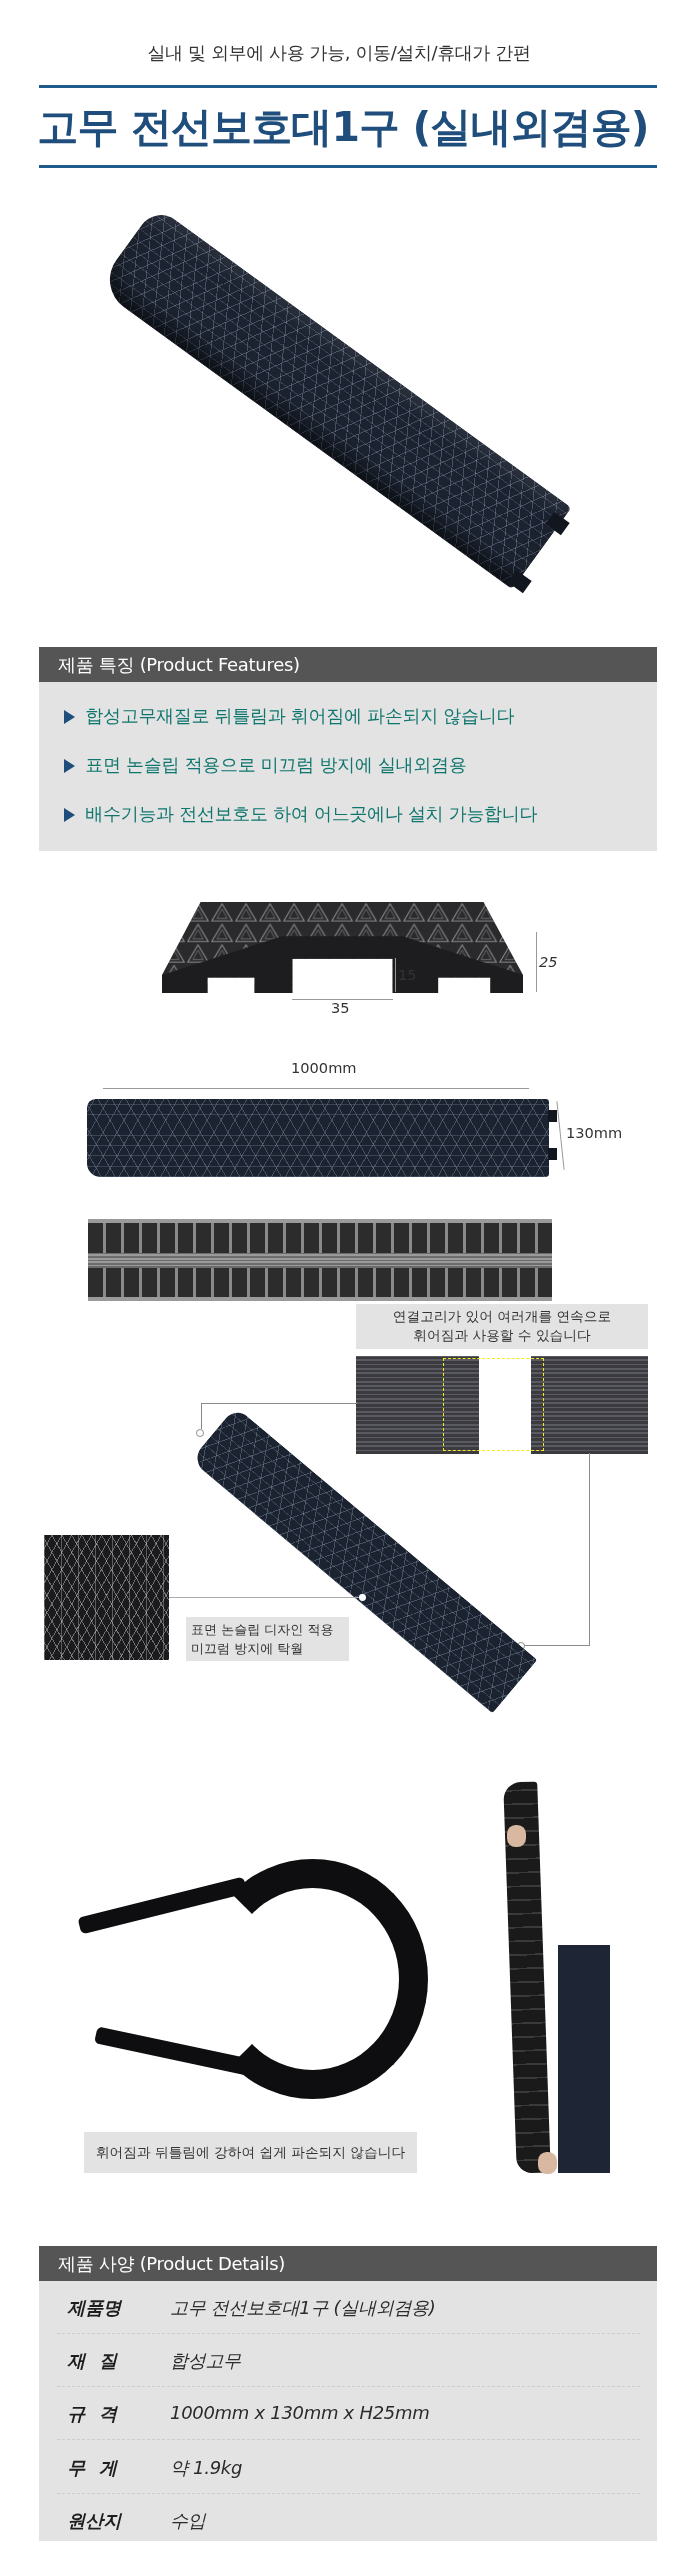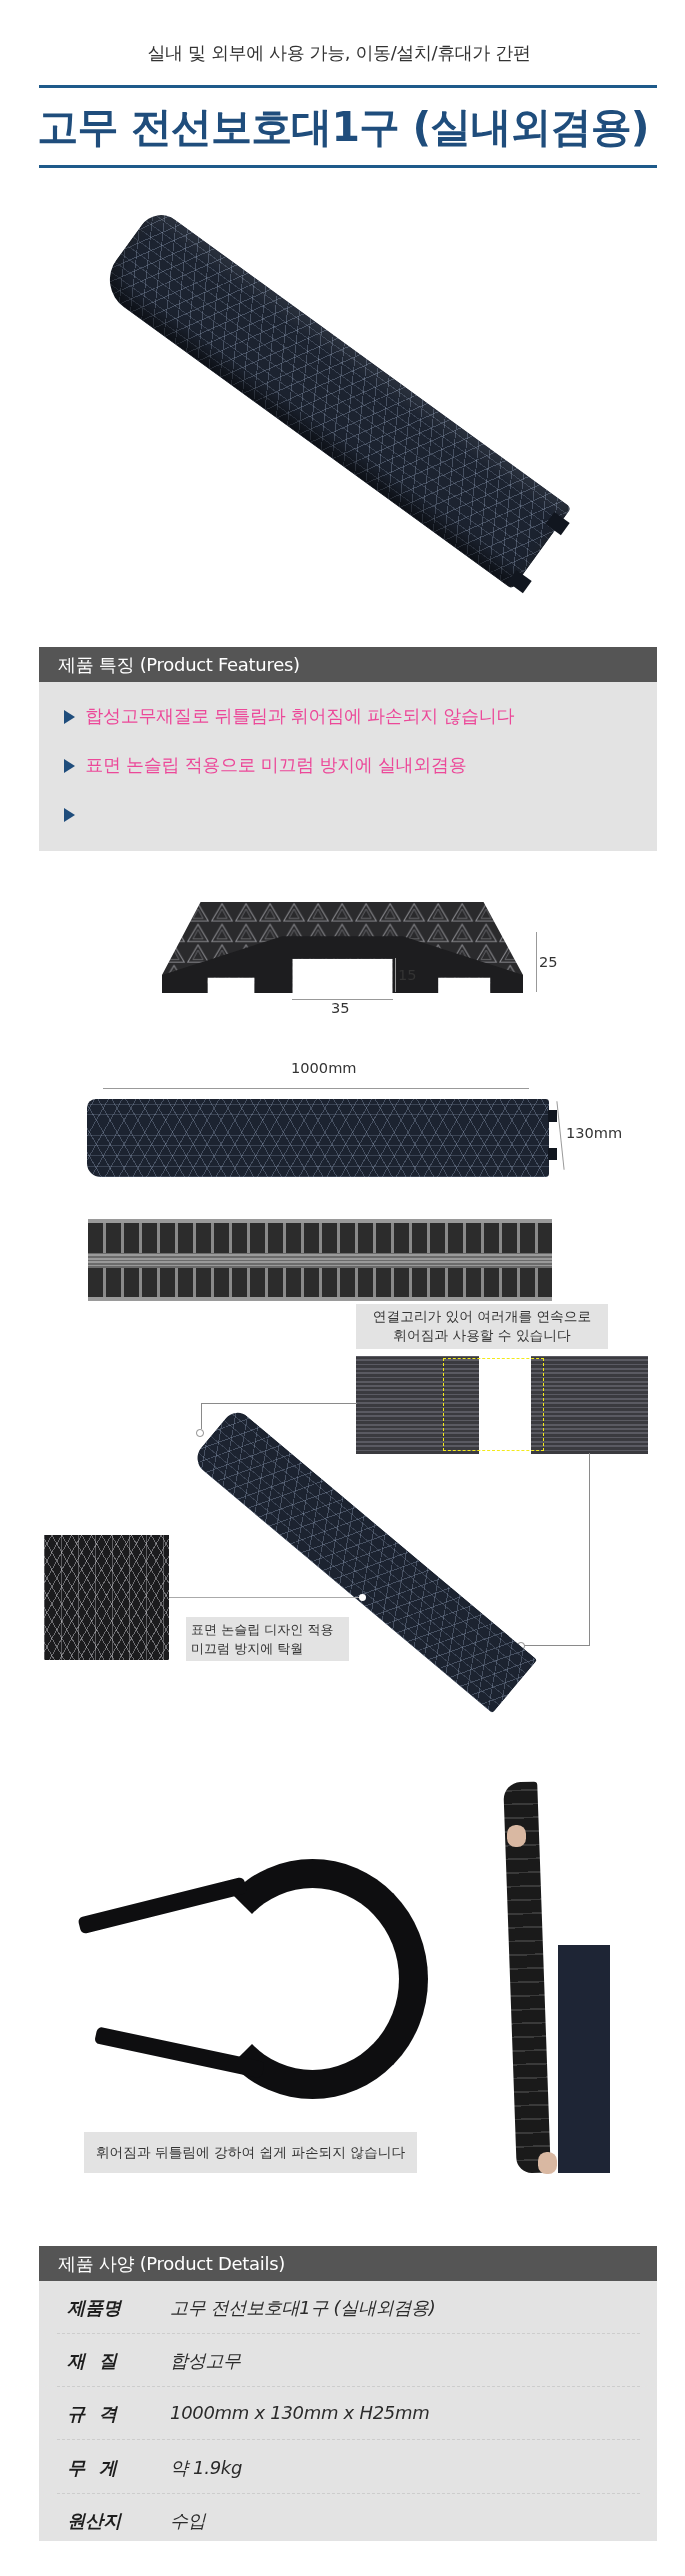--- a/index.html
+++ b/index.html
@@ -19,21 +19,21 @@
       repeating-linear-gradient(60deg, rgba(150,165,190,0.35) 0 0.9px, transparent 0.9px 12px),
       repeating-linear-gradient(-60deg, rgba(150,165,190,0.35) 0 0.9px, transparent 0.9px 12px),
       repeating-linear-gradient(0deg, rgba(150,165,190,0.25) 0 0.9px, transparent 0.9px 10.3px);
   }
   .hero-bar { left: 103px; top: 403px; width: 514px; height: 101px; border-radius: 24px 5.1px 5.1px 34px; transform: rotate(36deg); transform-origin: center; box-shadow: inset 0 8.6px 15.4px rgba(255,255,255,0.08), inset 0 -12px 15.4px rgba(0,0,0,0.55); }
   .hero-tab { width: 19px; height: 15.4px; background: #11161f; }
 
   
   .panel-head { left: 39px; width: 618px; height: 35px; background: #555555; color: #ffffff; font-size: 18px; padding-left: 19px; line-height: 35px; letter-spacing: -0.3px; }
   .panel-body { left: 39px; width: 618px; background: #e3e3e3; }
-  .feat-item { left: 64px; font-size: 18px; color: #ec4899; letter-spacing: -0.3px; line-height: 24px; }
+  .feat-item { left: 64px; font-size: 18px; color: #0f766e; letter-spacing: -0.3px; line-height: 24px; }
   .tri { display: inline-block; width: 0; height: 0; border-top: 7.7px solid transparent; border-bottom: 7.7px solid transparent; border-left: 11px solid #1f4d7c; margin-right: 10.3px; vertical-align: -1.7px; }
 
   
   .dim-label { font-size: 14.6px; color: #333; }
   .dim-line { background: #999; }
 
   
   .xsec { left: 162px; top: 902px; width: 361px; height: 91px; }
 
   .topview { left: 87px; top: 1099px; width: 462px; height: 78px; border-radius: 8.6px 3.4px 3.4px 13.7px; }
@@ -92,56 +92,56 @@
 
 <div class="abs panel-head" style="top:647px">제품 특징 (Product Features)</div>
 <div class="abs panel-body" style="top:682px;height:169px"></div>
 <div class="abs feat-item" style="top:704px">
   <span class="tri"></span><span>합성고무재질로 뒤틀림과 휘어짐에 파손되지 않습니다</span>
 </div>
 <div class="abs feat-item" style="top:753px">
   <span class="tri"></span><span>표면 논슬립 적용으로 미끄럼 방지에 실내외겸용</span>
 </div>
 <div class="abs feat-item" style="top:802px">
-  <span class="tri"></span>
+  <span class="tri"></span><span>배수기능과 전선보호도 하여 어느곳에나 설치 가능합니다</span>
 </div>
 
 <svg class="abs xsec" viewBox="0 0 421 106">
   <defs>
     <pattern id="tri" width="28" height="24" patternUnits="userSpaceOnUse">
       <rect width="28" height="24" fill="#2a2a2c"></rect>
       <path d="M2 22 L14 2 L26 22 Z" fill="none" stroke="#8d8d92" stroke-width="1.2"></path>
       <path d="M8 19 L14 8 L20 19 Z" fill="none" stroke="#6e6e72" stroke-width="1"></path>
     </pattern>
   </defs>
   <path d="M45 0 L375 0 L421 85 L421 106 L383 106 L383 88 L322 88 L322 106 L269 106 L269 66 L152 66 L152 106 L108 106 L108 88 L53 88 L53 106 L0 106 L0 85 Z" fill="url(#tri)"></path>
   <path d="M0 85 L140 40 L281 40 L421 85 L421 106 L383 106 L383 88 L322 88 L322 106 L269 106 L269 66 L152 66 L152 106 L108 106 L108 88 L53 88 L53 106 L0 106 Z" fill="#1d1d1f"></path>
 </svg>
 <div class="abs dim-line" style="left:292px;top:999px;width:101px;height:0.9px;"></div>
 <div class="abs dim-label" style="left:331px;top:999px;">35</div>
 <div class="abs dim-line" style="left:395px;top:958px;width:0.9px;height:34px;"></div>
 <div class="abs dim-label" style="left:398px;top:966px;">15</div>
 <div class="abs dim-line" style="left:536px;top:932px;width:0.9px;height:60px;"></div>
-<div class="abs dim-label" style="left:539px;top:953px;">25</div>
+<div class="abs dim-label" style="left:539px;top:953px;font-style:italic;">25</div>
 
 <div class="abs dim-label" style="left:291px;top:1059px;">1000mm</div>
 <div class="abs dim-line" style="left:103px;top:1088px;width:426px;height:0.9px;"></div>
 <div class="abs bar-texture topview"></div>
 <div class="abs hero-tab" style="left:548px;top:1110px;width:8.6px;height:12px;"></div>
 <div class="abs hero-tab" style="left:548px;top:1148px;width:8.6px;height:12px;"></div>
 <div class="abs dim-line" style="left:560px;top:1101px;width:0.9px;height:69px;transform:rotate(-6deg);"></div>
 <div class="abs dim-label" style="left:566px;top:1124px;">130mm</div>
 
 <div class="abs bottomview">
   <div class="edge" style="top:0"></div>
   <div class="mid"></div>
   <div class="edge" style="bottom:0"></div>
 </div>
 
-<div class="abs gray-caption" style="left:356px;top:1304px;width:252px;height:45px;padding-top:3.4px;">
+<div class="abs gray-caption" style="left:356px;top:1304px;width:292px;height:45px;padding-top:3.4px;">
   <div>연결고리가 있어 여러개를 연속으로</div>
   <div>휘어짐과 사용할 수 있습니다</div>
 </div>
 <div class="abs connector-photo">
   <div class="conn-piece" style="left:0;width:123px;"></div>
   <div class="conn-piece" style="left:175px;width:117px;"></div>
   <div class="yellow-dash" style="left:87px;top:1.7px;width:101px;height:93px;"></div>
 </div>
 <div class="abs thin-line" style="left:201px;top:1403px;width:156px;height:0.9px;"></div>
 <div class="abs thin-line" style="left:201px;top:1403px;width:0.9px;height:26px;"></div>

